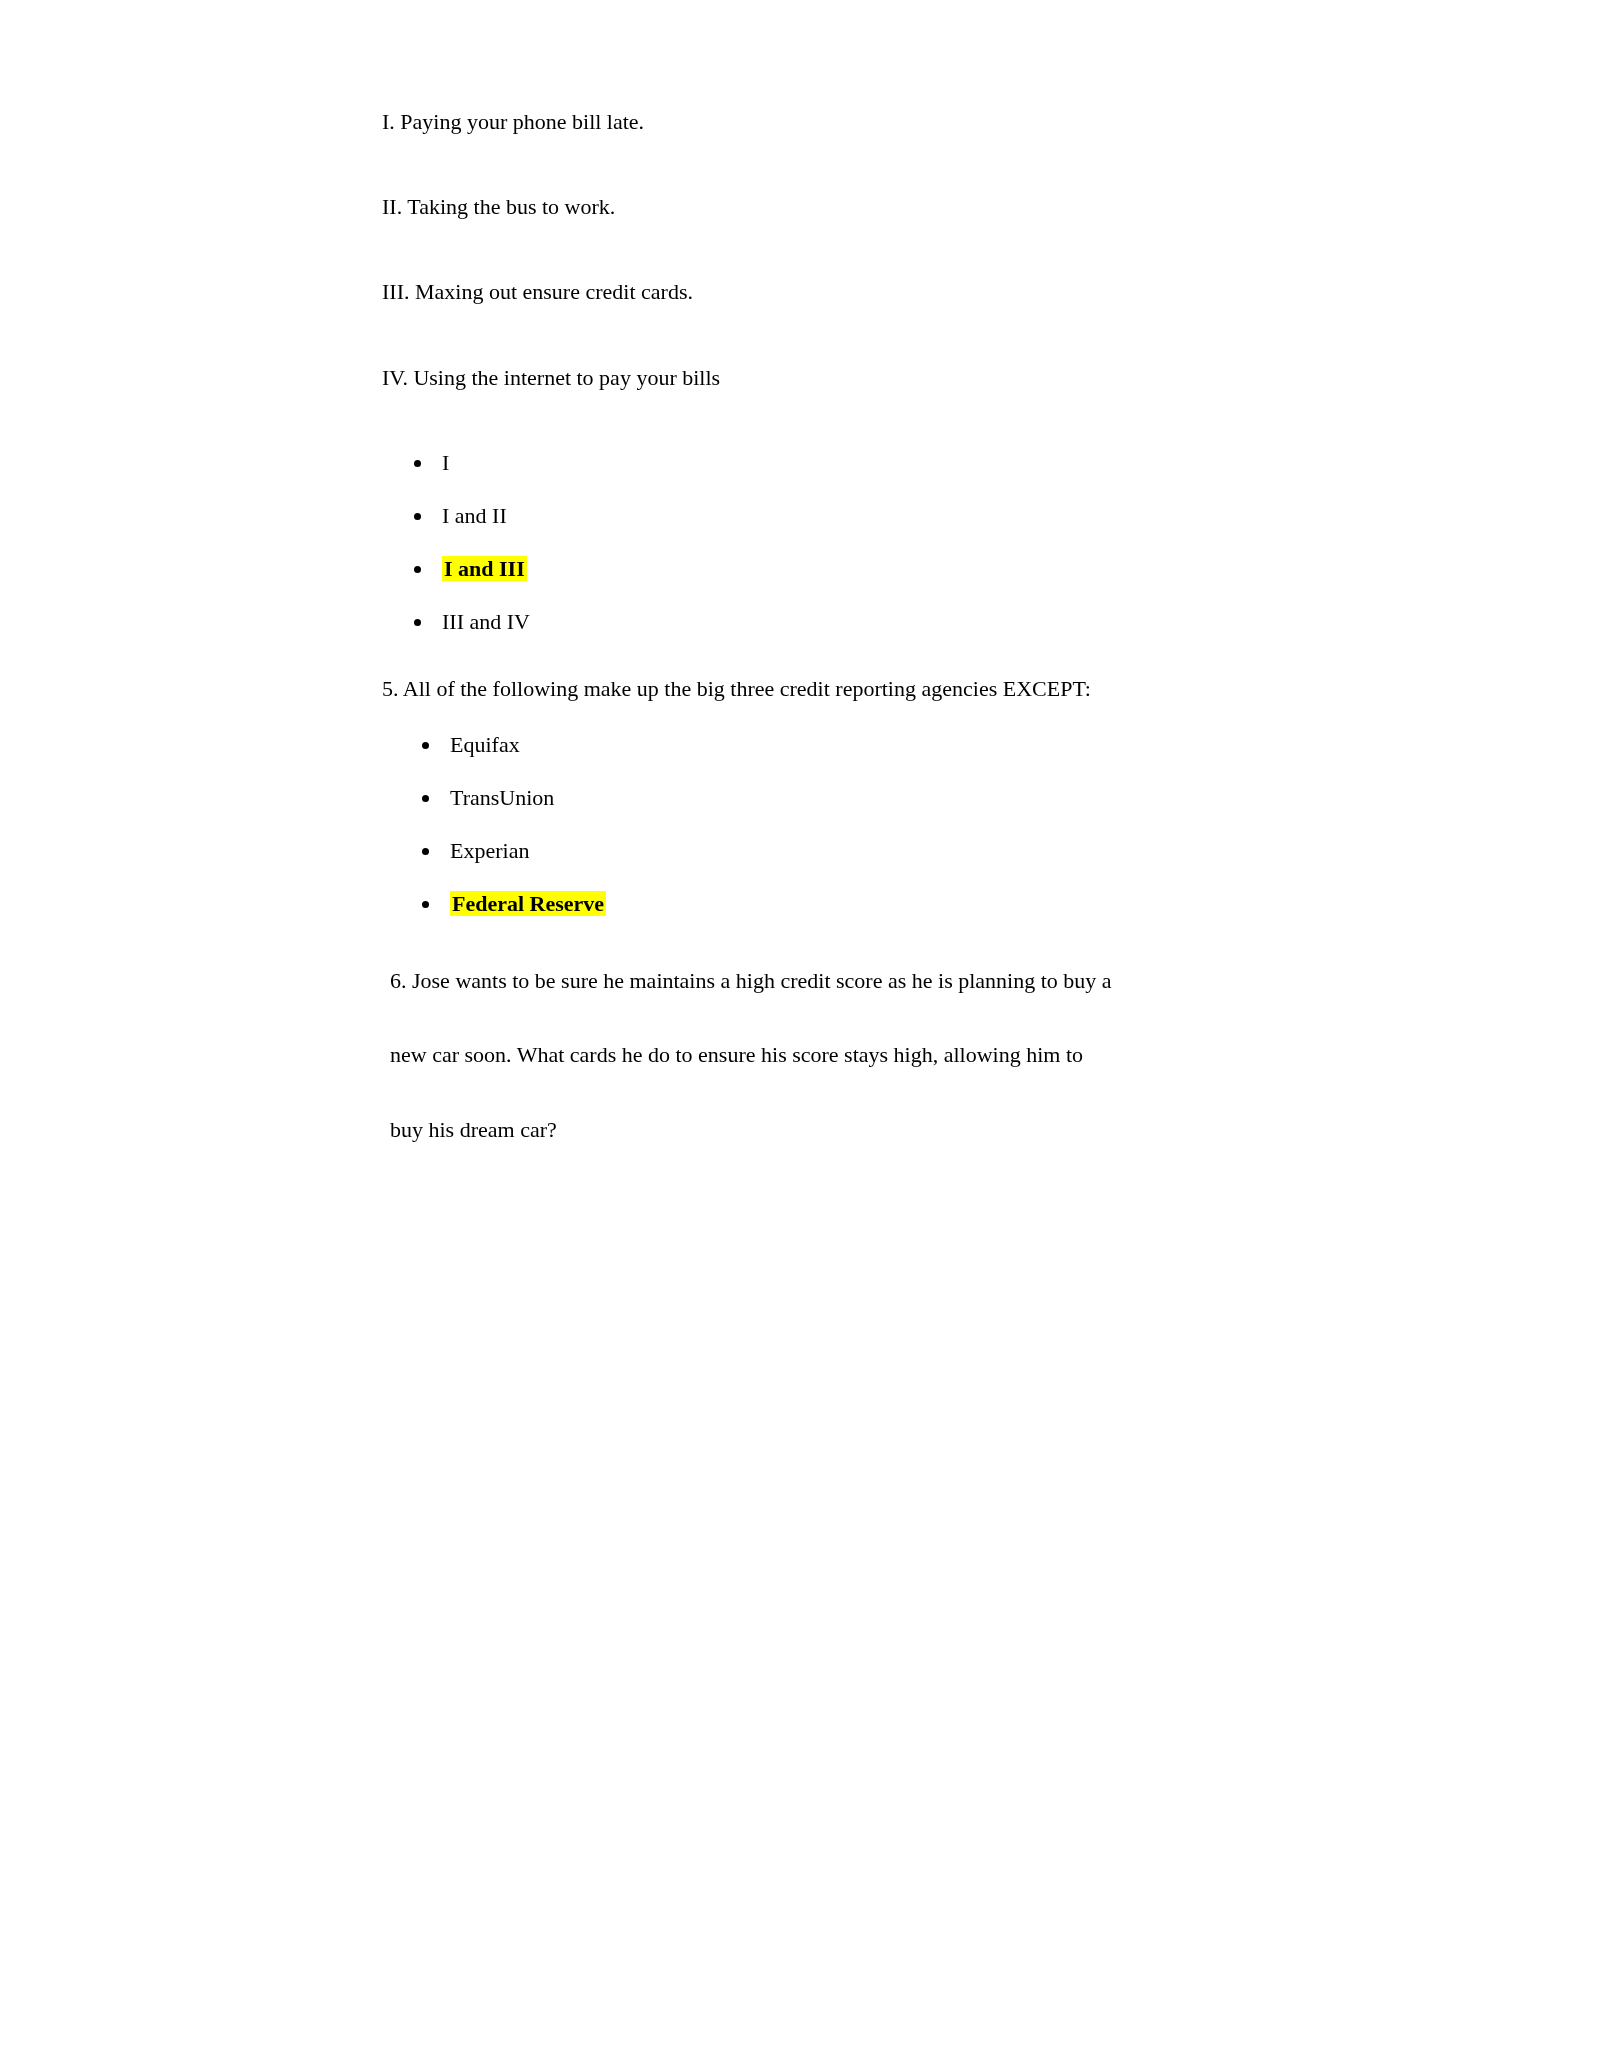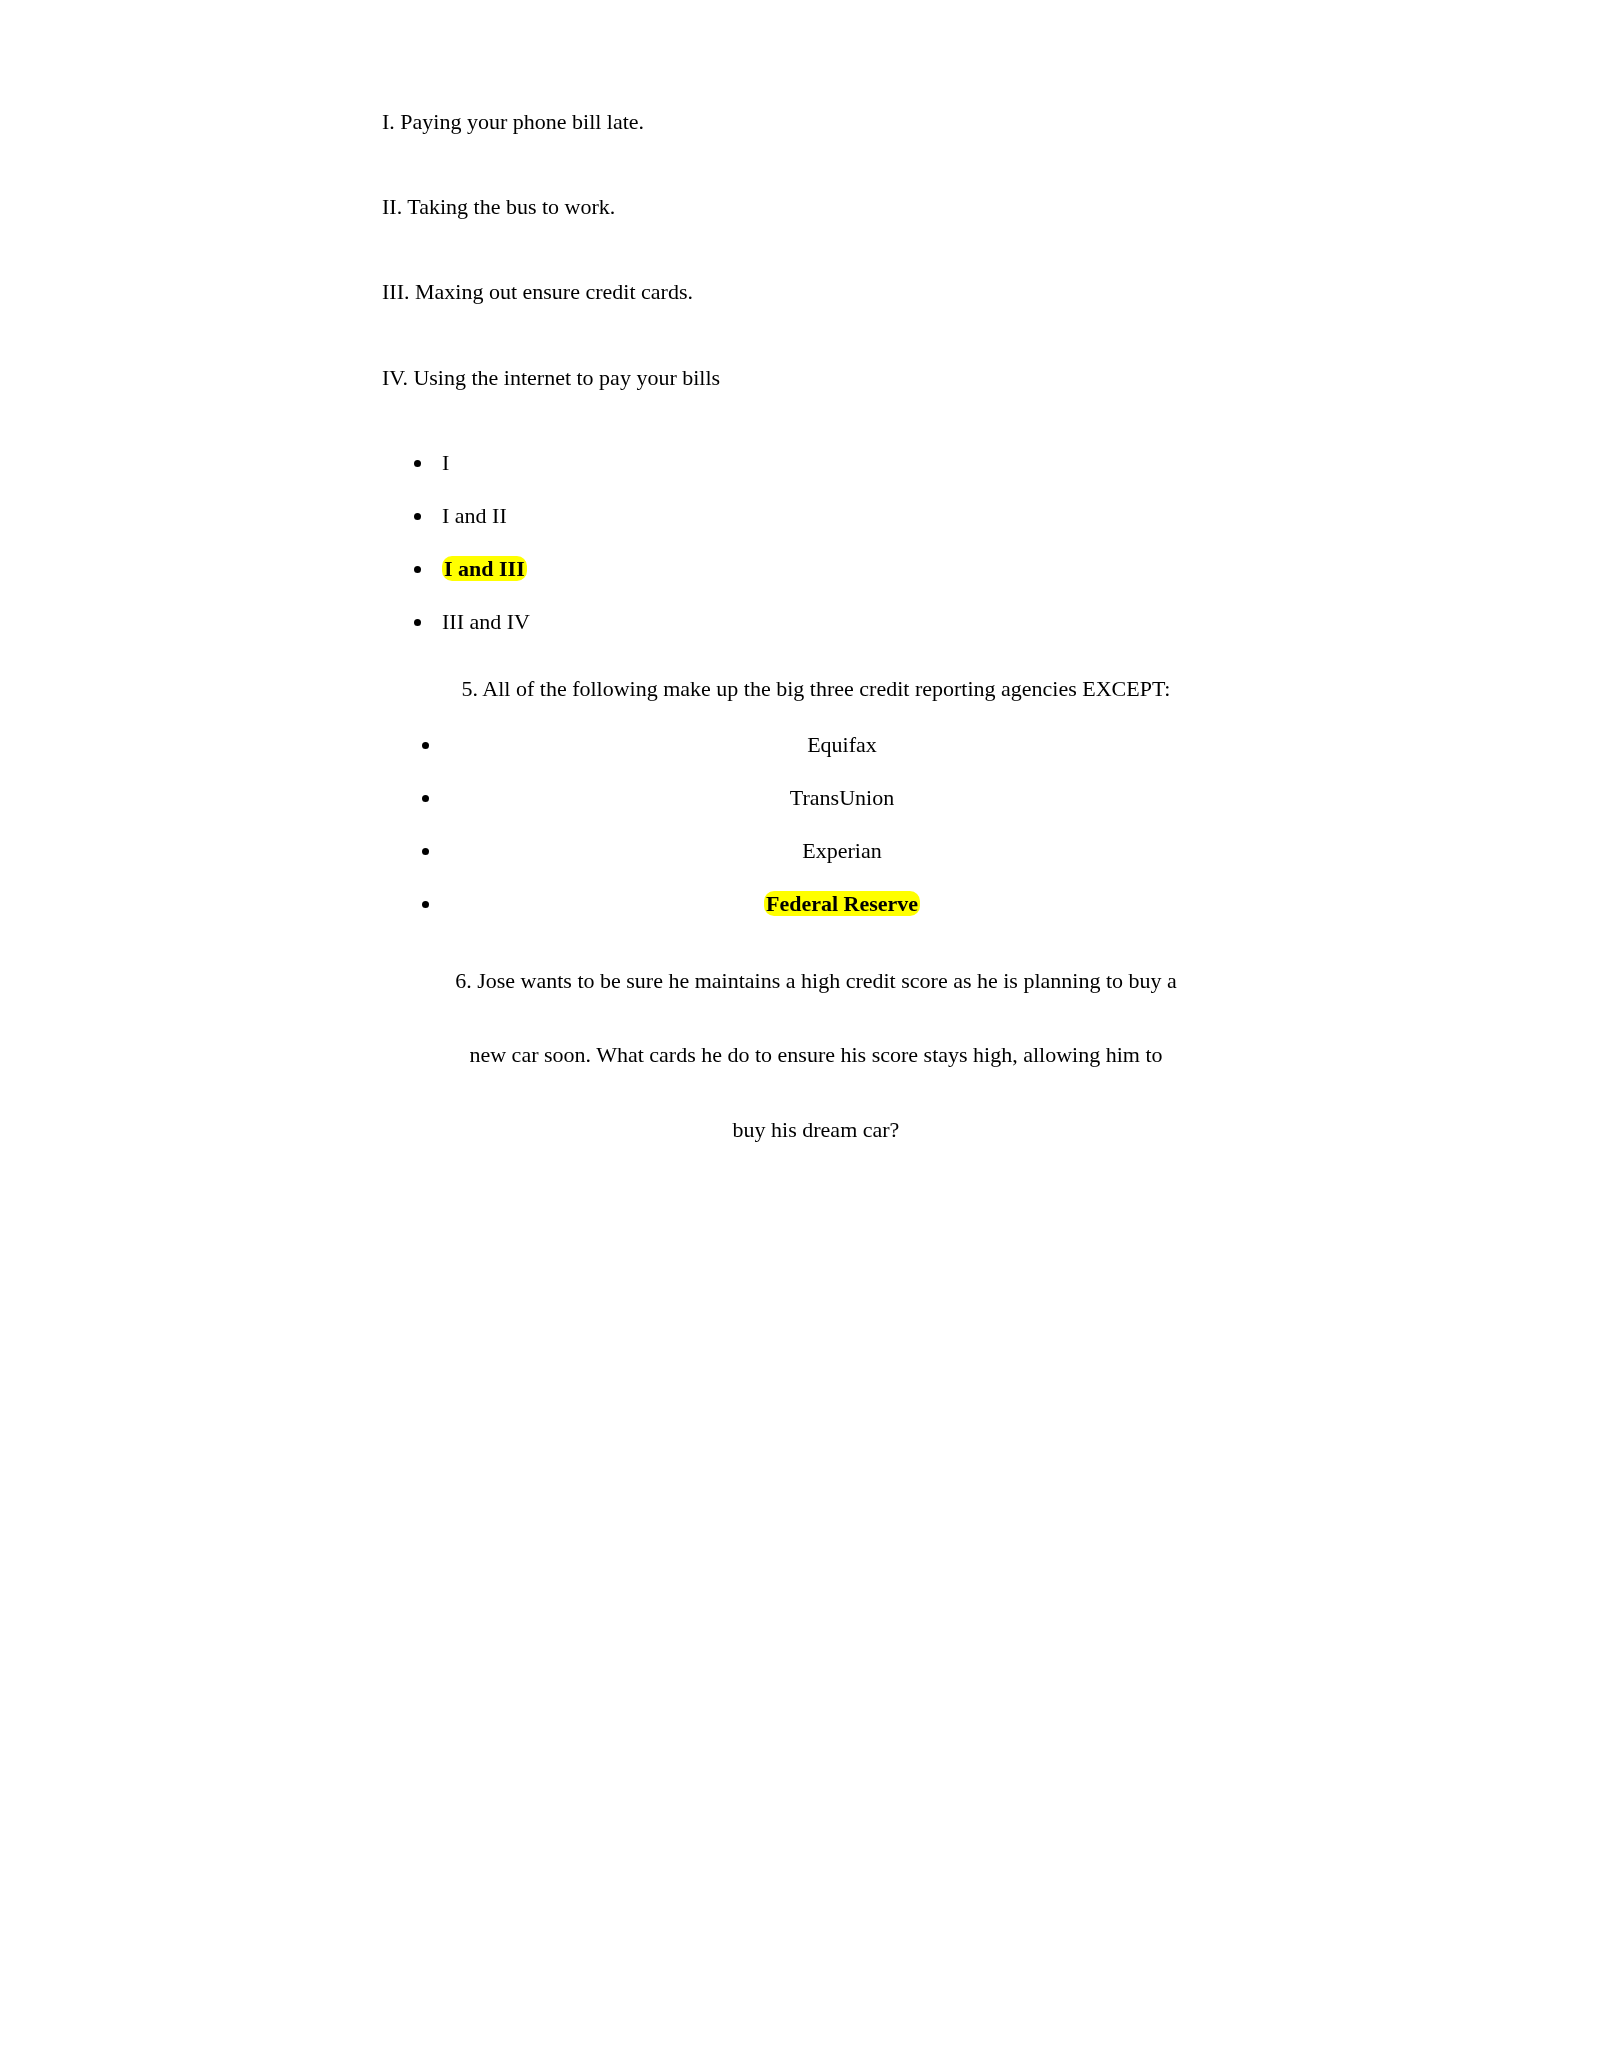--- a/index.html
+++ b/index.html
@@ -43,26 +43,24 @@
     .bullet-list li {
       margin-bottom: 18px;
       font-size: 22px;
       line-height: 1.6;
     }
 
     .highlighted {
       background-color: #ffff00;
       font-weight: bold;
       padding: 0 2px;
-      border-radius: 10px;
     }
 
     .question-section {
       margin-bottom: 40px;
-      text-align: center;
     }
 
     .question-text {
       font-size: 22px;
       line-height: 1.7;
       margin-bottom: 20px;
     }
   </style>
 </head>
 <body>

